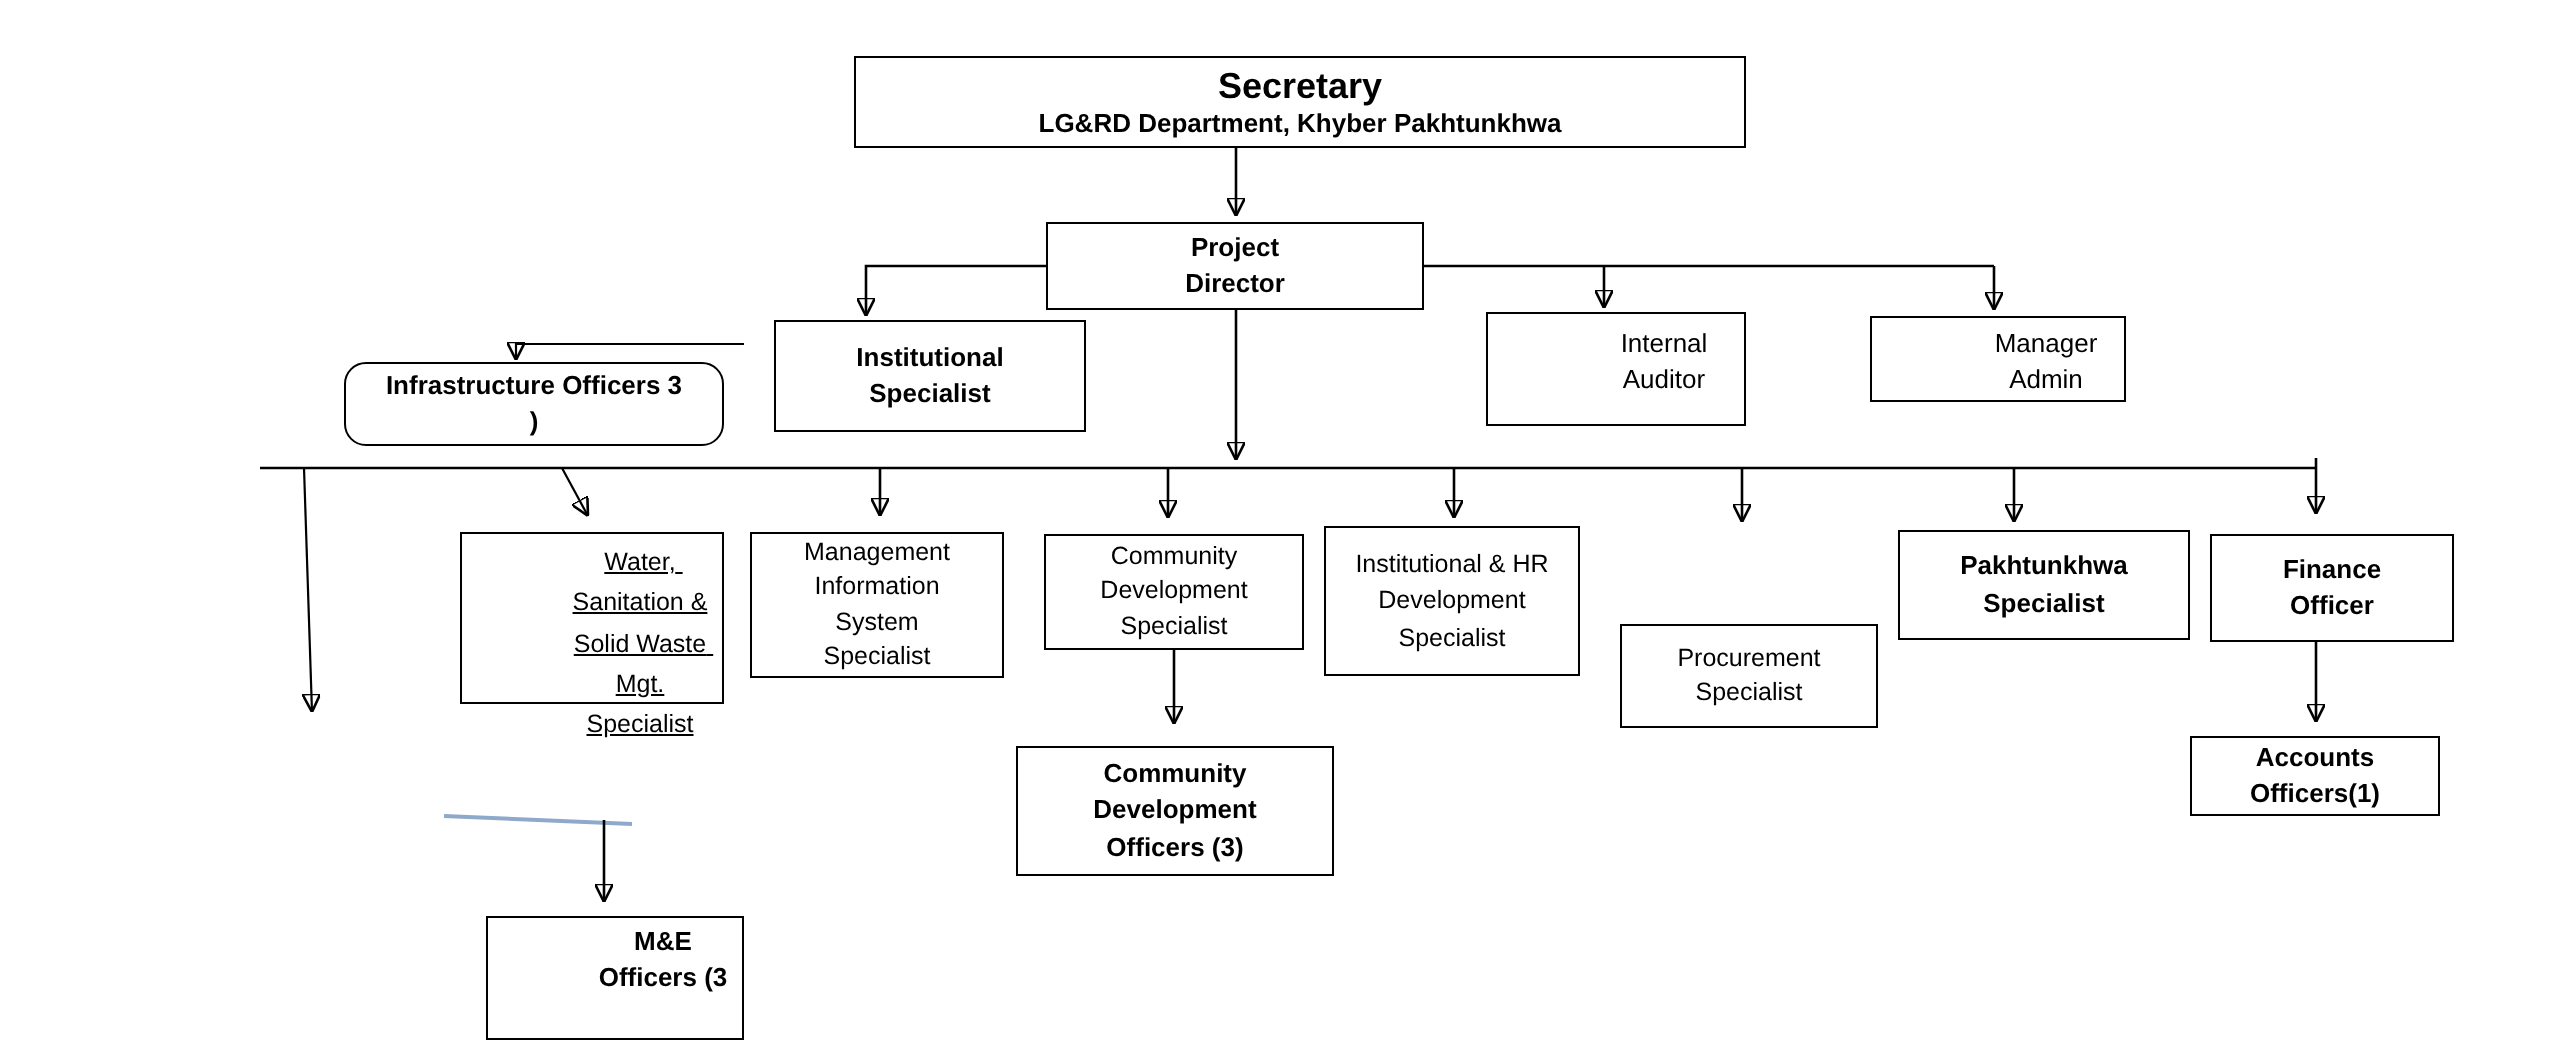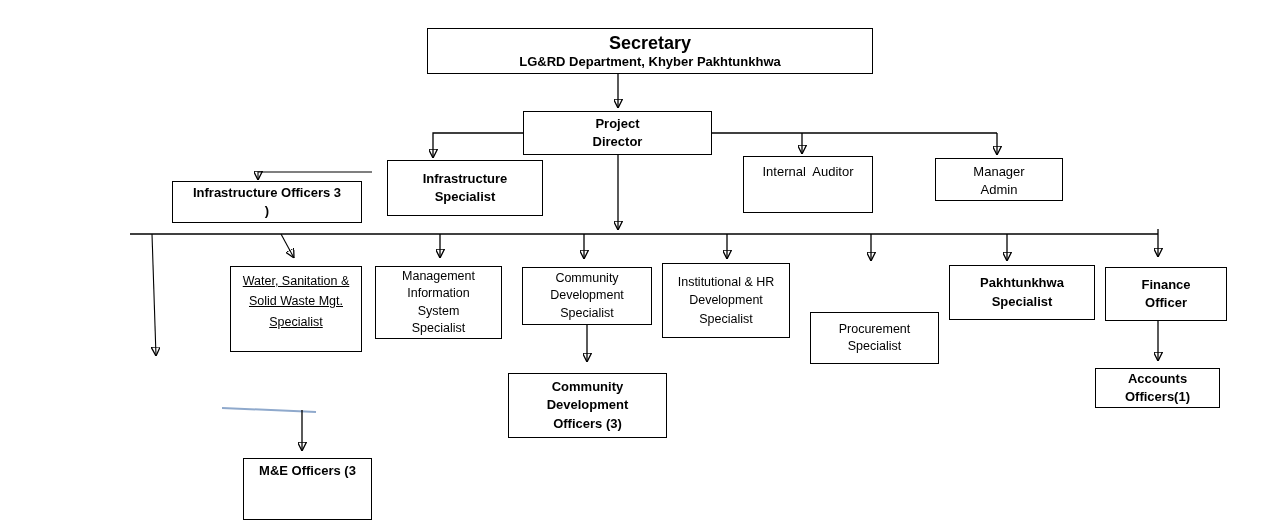--- a/index.html
+++ b/index.html
@@ -10,27 +10,27 @@
   .connectors{position:absolute;left:0;top:0;width:1288px;height:528px;}
   .connectors path{fill:none;stroke:#000;stroke-width:1.3px;}
   .connectors path.thin{stroke-width:1.1px;}
   .connectors path.blue{stroke:#8fa9cc;stroke-width:2px;}
   .node{
     position:absolute;border:1px solid #000;background:#fff;box-sizing:border-box;
     display:flex;align-items:center;justify-content:center;text-align:center;
     white-space:pre-wrap;line-height:1.4;font-size:12.5px;color:#000;
   }
   .node.bold{font-weight:bold;font-size:13px;border-width:1.5px;}
-  .node.vtop{align-items:flex-start;}
+  .node.vtop{align-items:flex-start;padding-left:48px;}
   .n-secretary{left:427px;top:28px;width:446px;height:46px;flex-direction:column;border-width:1.5px;}
   .n-secretary .t1{font-weight:bold;font-size:18px;line-height:1.15;}
   .n-secretary .t2{font-weight:bold;font-size:13px;line-height:1.2;}
   .n-project-director{left:523px;top:111px;width:189px;height:44px;}
   .n-infrastructure-specialist{left:387px;top:160px;width:156px;height:56px;}
-  .n-infrastructure-officers{left:172px;top:181px;width:190px;height:42px;font-size:13.5px;line-height:1.35;}
+  .n-infrastructure-officers{left:172px;top:181px;width:190px;height:42px;font-size:13.5px;line-height:1.35;border-radius:11px;}
   .n-internal-auditor{left:743px;top:156px;width:130px;height:57px;font-size:13px;padding-top:6px;}
   .n-manager-admin{left:935px;top:158px;width:128px;height:43px;font-size:13px;padding-top:4px;}
   .n-water{left:230px;top:266px;width:132px;height:86px;line-height:1.62;padding-top:4px;text-decoration:underline;}
   .n-mis{left:375px;top:266px;width:127px;height:73px;}
   .n-cds{left:522px;top:267px;width:130px;height:58px;}
   .n-institutional{left:662px;top:263px;width:128px;height:75px;line-height:1.45;}
   .n-procurement{left:810px;top:268px;width:129px;height:52px;margin-top:44px;}
   .n-environment{left:949px;top:265px;width:146px;height:55px;font-size:13.5px;}
   .n-finance{left:1105px;top:267px;width:122px;height:54px;font-size:13.5px;}
   .n-monitoring{left:73px;top:373px;width:150px;height:74px;padding-top:4px;}
@@ -72,21 +72,21 @@
   </svg>
 
   <div class="node n-secretary">
     <span class="t1">Secretary</span>
     <span class="t2">LG&amp;RD Department, Khyber Pakhtunkhwa</span>
   </div>
 
   <div class="node bold n-project-director">Project
 Director</div>
 
-  <div class="node bold n-infrastructure-specialist">Infrastructure
+  <div class="node bold n-infrastructure-specialist">Institutional
 Specialist</div>
 
   <div class="node bold n-infrastructure-officers">Infrastructure Officers 3
 )</div>
 
   <div class="node vtop n-internal-auditor">Internal  Auditor</div>
 
   <div class="node vtop n-manager-admin">Manager
 Admin</div>
 

